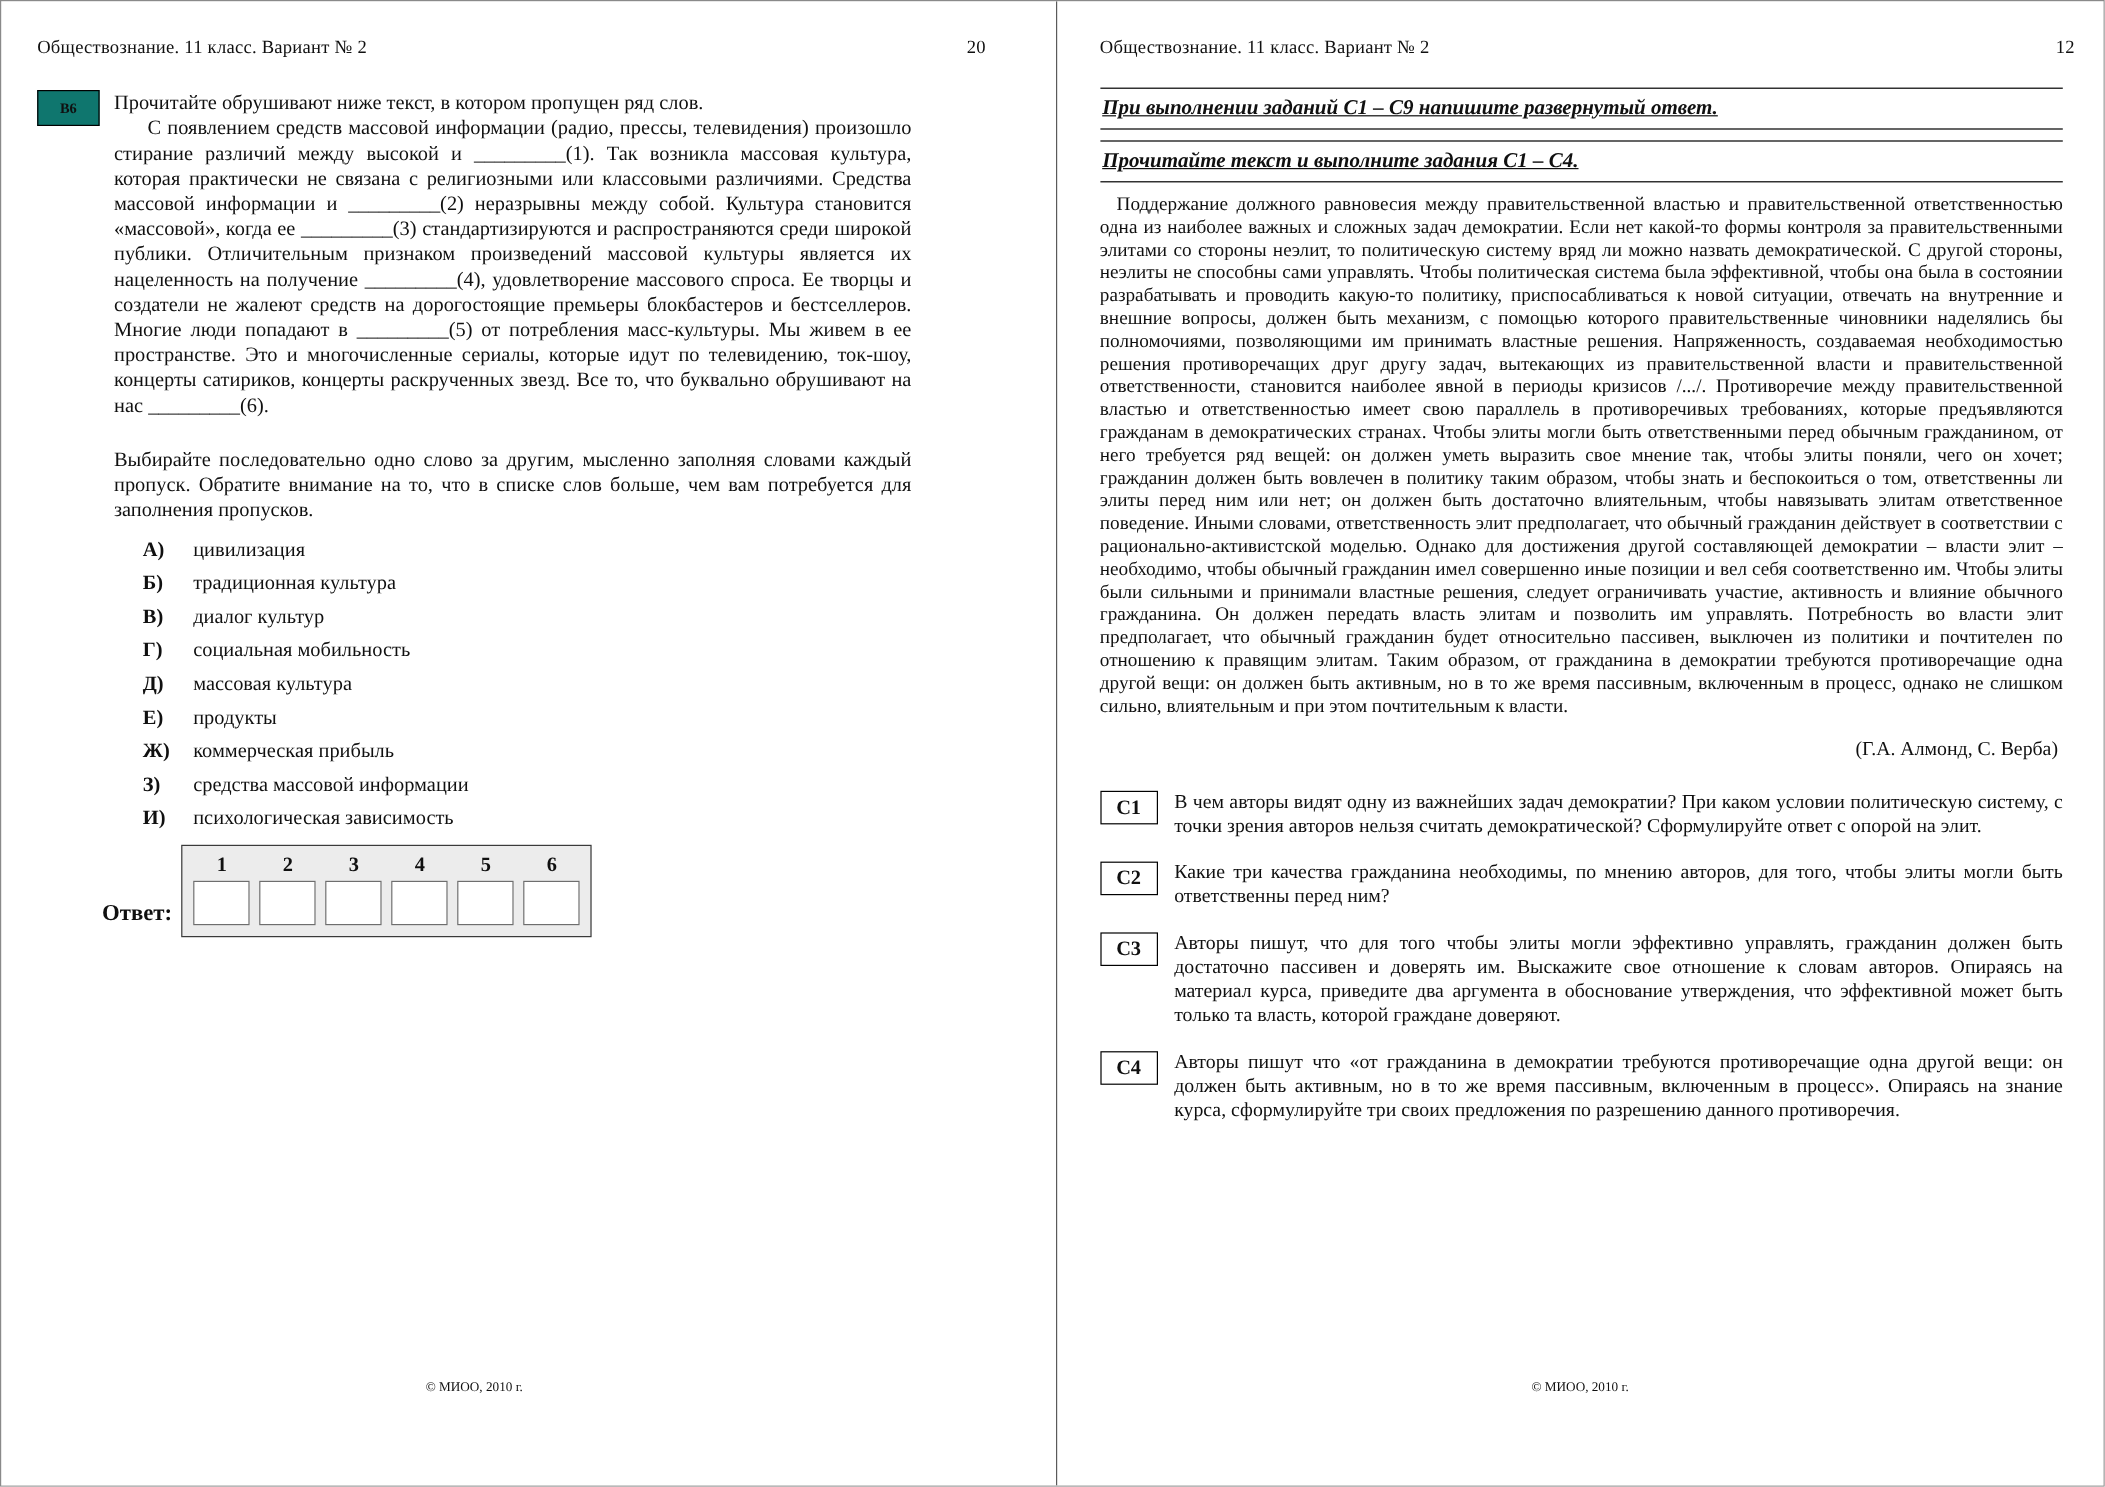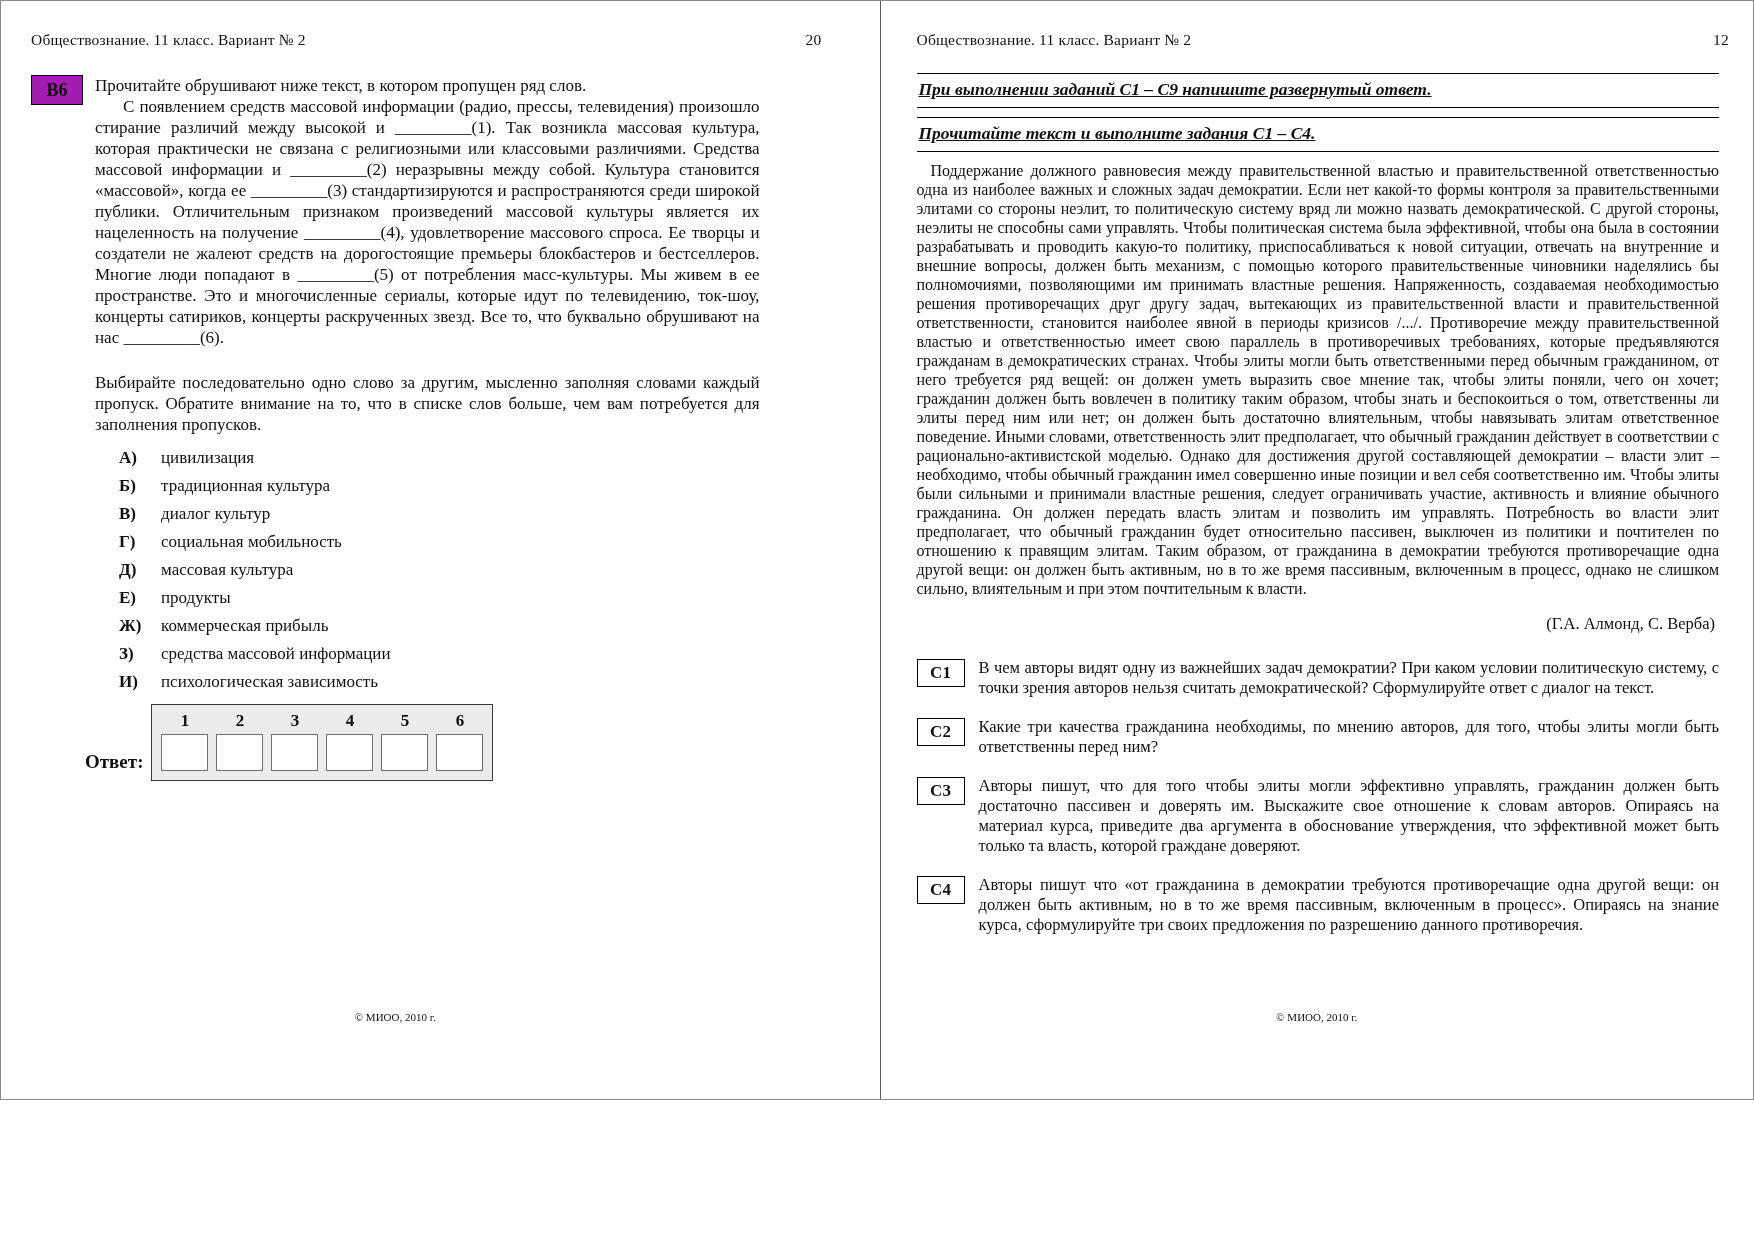--- a/index.html
+++ b/index.html
@@ -1,36 +1,36 @@
 <!DOCTYPE html>
 <html lang="ru"><head>
 <meta charset="utf-8">
 <style>
   * { margin:0; padding:0; box-sizing:border-box; }
   html,body { background:#ffffff; }
   body { font-family:"Liberation Serif", serif; color:#101010; }
 
-  .sheet { position:relative; width:1754px; height:1100px; background:#fff;
+  .sheet { position:relative; width:1754px; height:1239px; background:#fff;
            border:1px solid #8a8a8a; display:flex; overflow:hidden; }
 
   .page { position:relative; height:100%; }
   .page-left  { width:880px; border-right:1px solid #5a5a5a; }
   .page-right { width:873px; }
 
   .page-header { display:flex; justify-content:space-between;
                  font-size:15.5px; letter-spacing:.2px; margin-top:30px; }
   .page-left  .page-header { margin-left:30px; margin-right:58px; }
   .page-right .page-header { margin-left:36px; margin-right:24px; }
 
   
   .task-row { display:flex; margin:26px 120px 0 30px; }
   .label-col { width:64px; flex:0 0 64px; }
   .label-box { display:inline-flex; align-items:center; justify-content:center;
                min-width:52px; height:30px; border:1.6px solid #000;
-               font-weight:bold; font-size:18px; padding:0 6px; background:#a21caf; }
+               font-weight:bold; font-size:12px; padding:0 6px; background:#0f766e; }
   .task-body { flex:1; font-size:17px; line-height:21px; }
 
   .intro   { text-align:left; margin-bottom:0; }
   .passage { text-align:justify; text-indent:28px; margin-bottom:24px; }
   .note    { text-align:justify; margin-bottom:5px; }
   .note + .options { margin-top:12px; }
 
   .options { margin-left:24px; }
   .option  { display:flex; margin-bottom:7px; }
   .opt-letter { width:42px; flex:0 0 42px; font-weight:bold; }
@@ -161,21 +161,21 @@
       <div class="instruction">При выполнении заданий С1 – С9 напишите развернутый ответ.</div>
       <div class="instruction">Прочитайте текст и выполните задания С1 – С4.</div>
 
       <p class="reading-body">Поддержание должного равновесия между правительственной властью и правительственной ответственностью одна из наиболее важных и сложных задач демократии. Если нет какой-то формы контроля за правительственными элитами со стороны неэлит, то политическую систему вряд ли можно назвать демократической. С другой стороны, неэлиты не способны сами управлять. Чтобы политическая система была эффективной, чтобы она была в состоянии разрабатывать и проводить какую-то политику, приспосабливаться к новой ситуации, отвечать на внутренние и внешние вопросы, должен быть механизм, с помощью которого правительственные чиновники наделялись бы полномочиями, позволяющими им принимать властные решения. Напряженность, создаваемая необходимостью решения противоречащих друг другу задач, вытекающих из правительственной власти и правительственной ответственности, становится наиболее явной в периоды кризисов /.../. Противоречие между правительственной властью и ответственностью имеет свою параллель в противоречивых требованиях, которые предъявляются гражданам в демократических странах. Чтобы элиты могли быть ответственными перед обычным гражданином, от него требуется ряд вещей: он должен уметь выразить свое мнение так, чтобы элиты поняли, чего он хочет; гражданин должен быть вовлечен в политику таким образом, чтобы знать и беспокоиться о том, ответственны ли элиты перед ним или нет; он должен быть достаточно влиятельным, чтобы навязывать элитам ответственное поведение. Иными словами, ответственность элит предполагает, что обычный гражданин действует в соответствии с рационально-активистской моделью. Однако для достижения другой составляющей демократии – власти элит – необходимо, чтобы обычный гражданин имел совершенно иные позиции и вел себя соответственно им. Чтобы элиты были сильными и принимали властные решения, следует ограничивать участие, активность и влияние обычного гражданина. Он должен передать власть элитам и позволить им управлять. Потребность во власти элит предполагает, что обычный гражданин будет относительно пассивен, выключен из политики и почтителен по отношению к правящим элитам. Таким образом, от гражданина в демократии требуются противоречащие одна другой вещи: он должен быть активным, но в то же время пассивным, включенным в процесс, однако не слишком сильно, влиятельным и при этом почтительным к власти.</p>
       <p class="attribution">(Г.А. Алмонд, С. Верба)</p>
 
       <div class="question">
         <div class="q-label-col">
           <span class="q-label">С1</span>
         </div>
-        <div class="q-text">В чем авторы видят одну из важнейших задач демократии? При каком условии политическую систему, с точки зрения авторов нельзя считать демократической? Сформулируйте ответ с диалог на текст.</div>
+        <div class="q-text">В чем авторы видят одну из важнейших задач демократии? При каком условии политическую систему, с точки зрения авторов нельзя считать демократической? Сформулируйте ответ с опорой на элит.</div>
       </div>
 
       <div class="question">
         <div class="q-label-col">
           <span class="q-label">С2</span>
         </div>
         <div class="q-text">Какие три качества гражданина необходимы, по мнению авторов,  для того, чтобы элиты могли быть ответственны перед ним?</div>
       </div>
 
       <div class="question">

